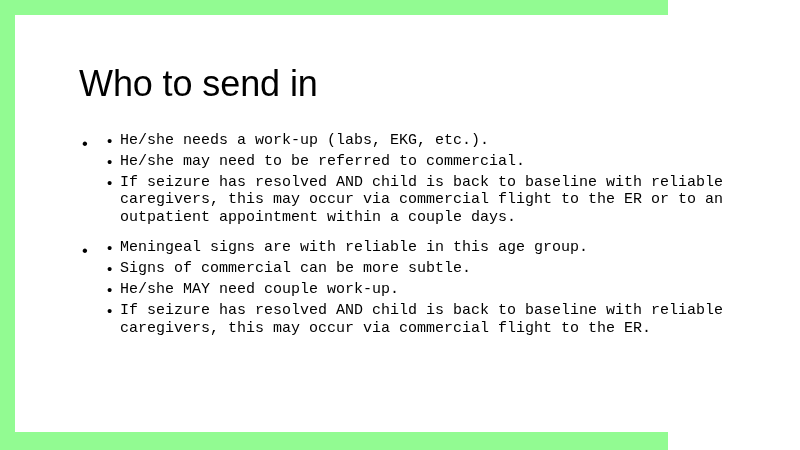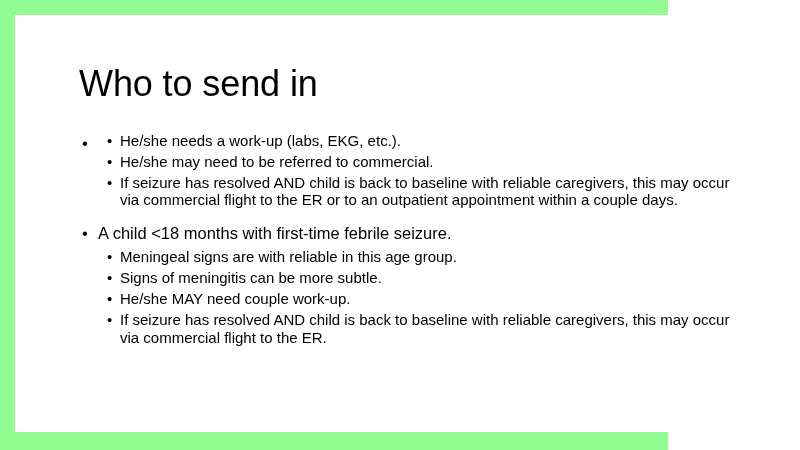--- a/index.html
+++ b/index.html
@@ -91,20 +91,21 @@
   }
   .lvl2 > .dot {
     position: absolute;
     left: 28px;
     top: 0;
     font-size: 15px;
     line-height: 17.5px;
   }
   .lvl2 .txt {
     display: block;
+    font-family: Liberation Mono, monospace;
   }
 </style>
 </head>
 <body>
 
 <div id="slide-frame" style="background: rgb(146, 251, 146);">
   <div id="slide-canvas" style="background: rgb(255, 255, 255);">
 
     <div id="slide-title">Who to send in</div>
 
@@ -129,31 +130,30 @@
             <span class="dot">•</span>
             <span class="txt">If seizure has resolved AND child is back to baseline with reliable caregivers, this may occur via commercial flight to the ER or to an outpatient appointment within a couple days.</span>
           </div>
         </div>
       </div>
 
       <div class="bullet-group last">
 
         <div class="lvl1">
           <span class="dot">•</span>
-          <span class="txt">A child &lt;18 months with first-time febrile seizure.</span>
         </div>
 
         <div class="lvl2-list">
           <div class="lvl2">
             <span class="dot">•</span>
             <span class="txt">Meningeal signs are with reliable in this age group.</span>
           </div>
           <div class="lvl2">
             <span class="dot">•</span>
-            <span class="txt">Signs of meningitis can be more subtle.</span>
+            <span class="txt">Signs of commercial can be more subtle.</span>
           </div>
           <div class="lvl2">
             <span class="dot">•</span>
             <span class="txt">He/she MAY need couple work-up.</span>
           </div>
           <div class="lvl2">
             <span class="dot">•</span>
             <span class="txt">If seizure has resolved AND child is back to baseline with reliable caregivers, this may occur via commercial flight to the ER.</span>
           </div>
         </div>

